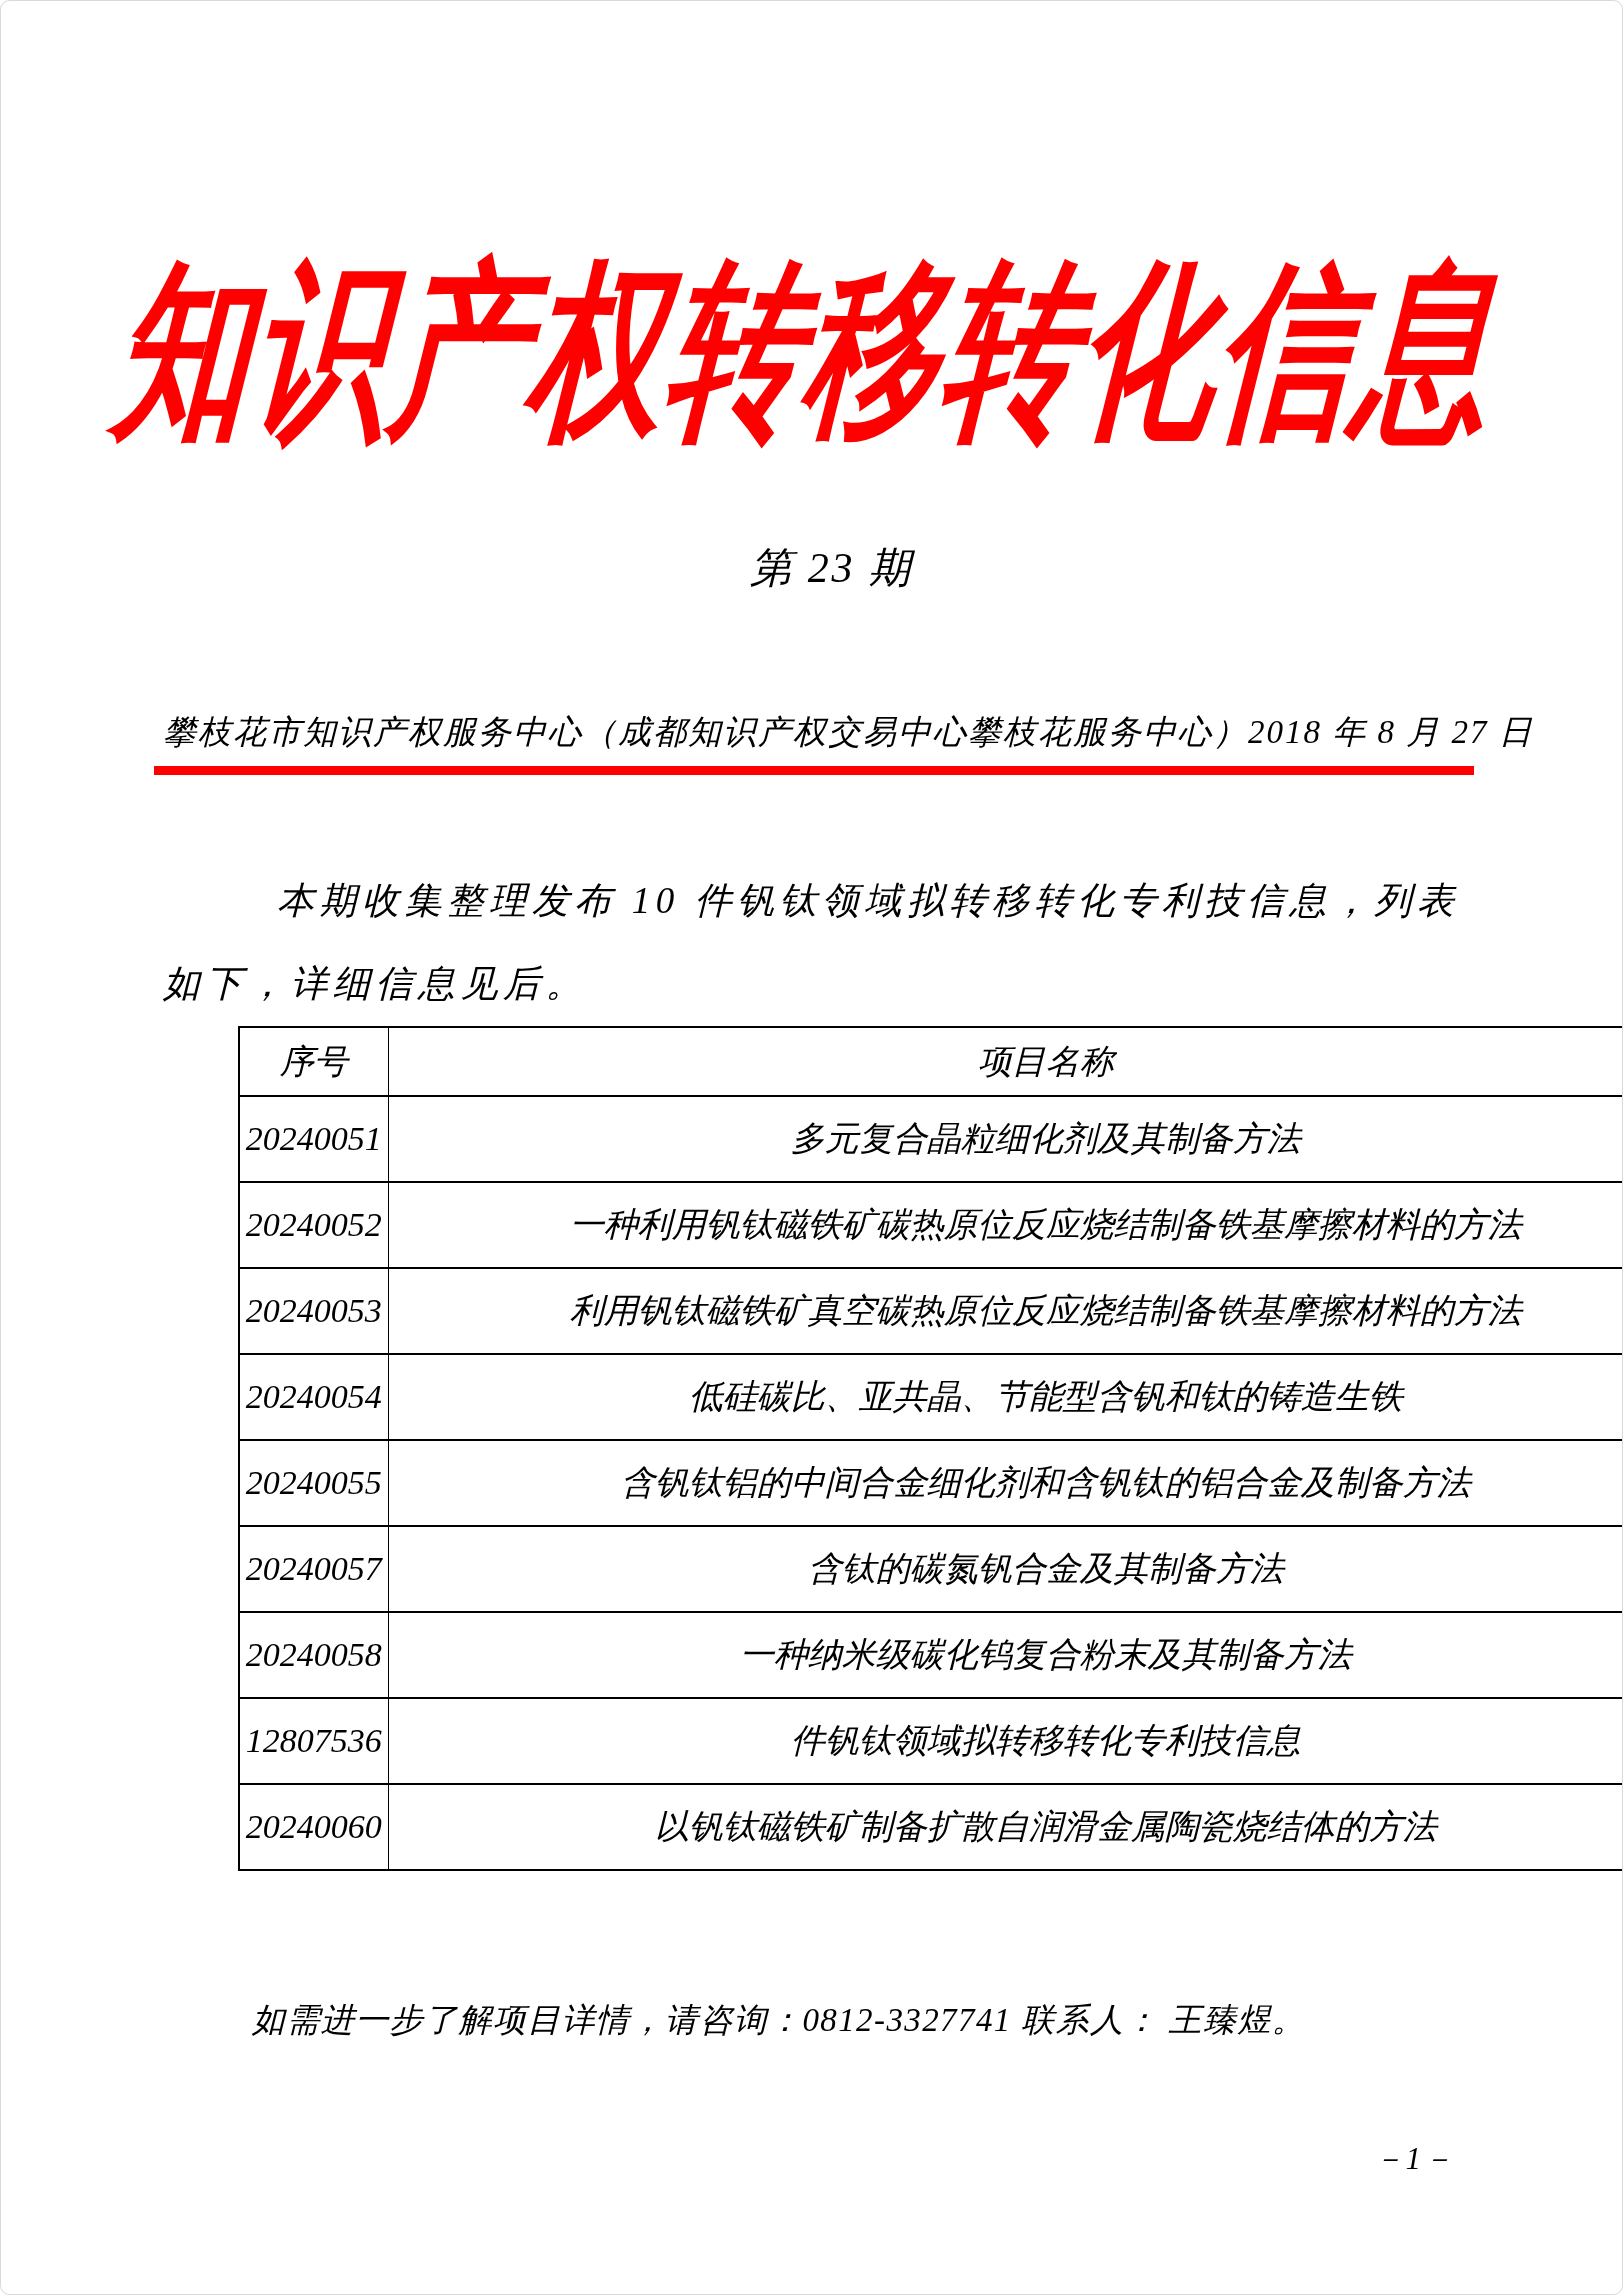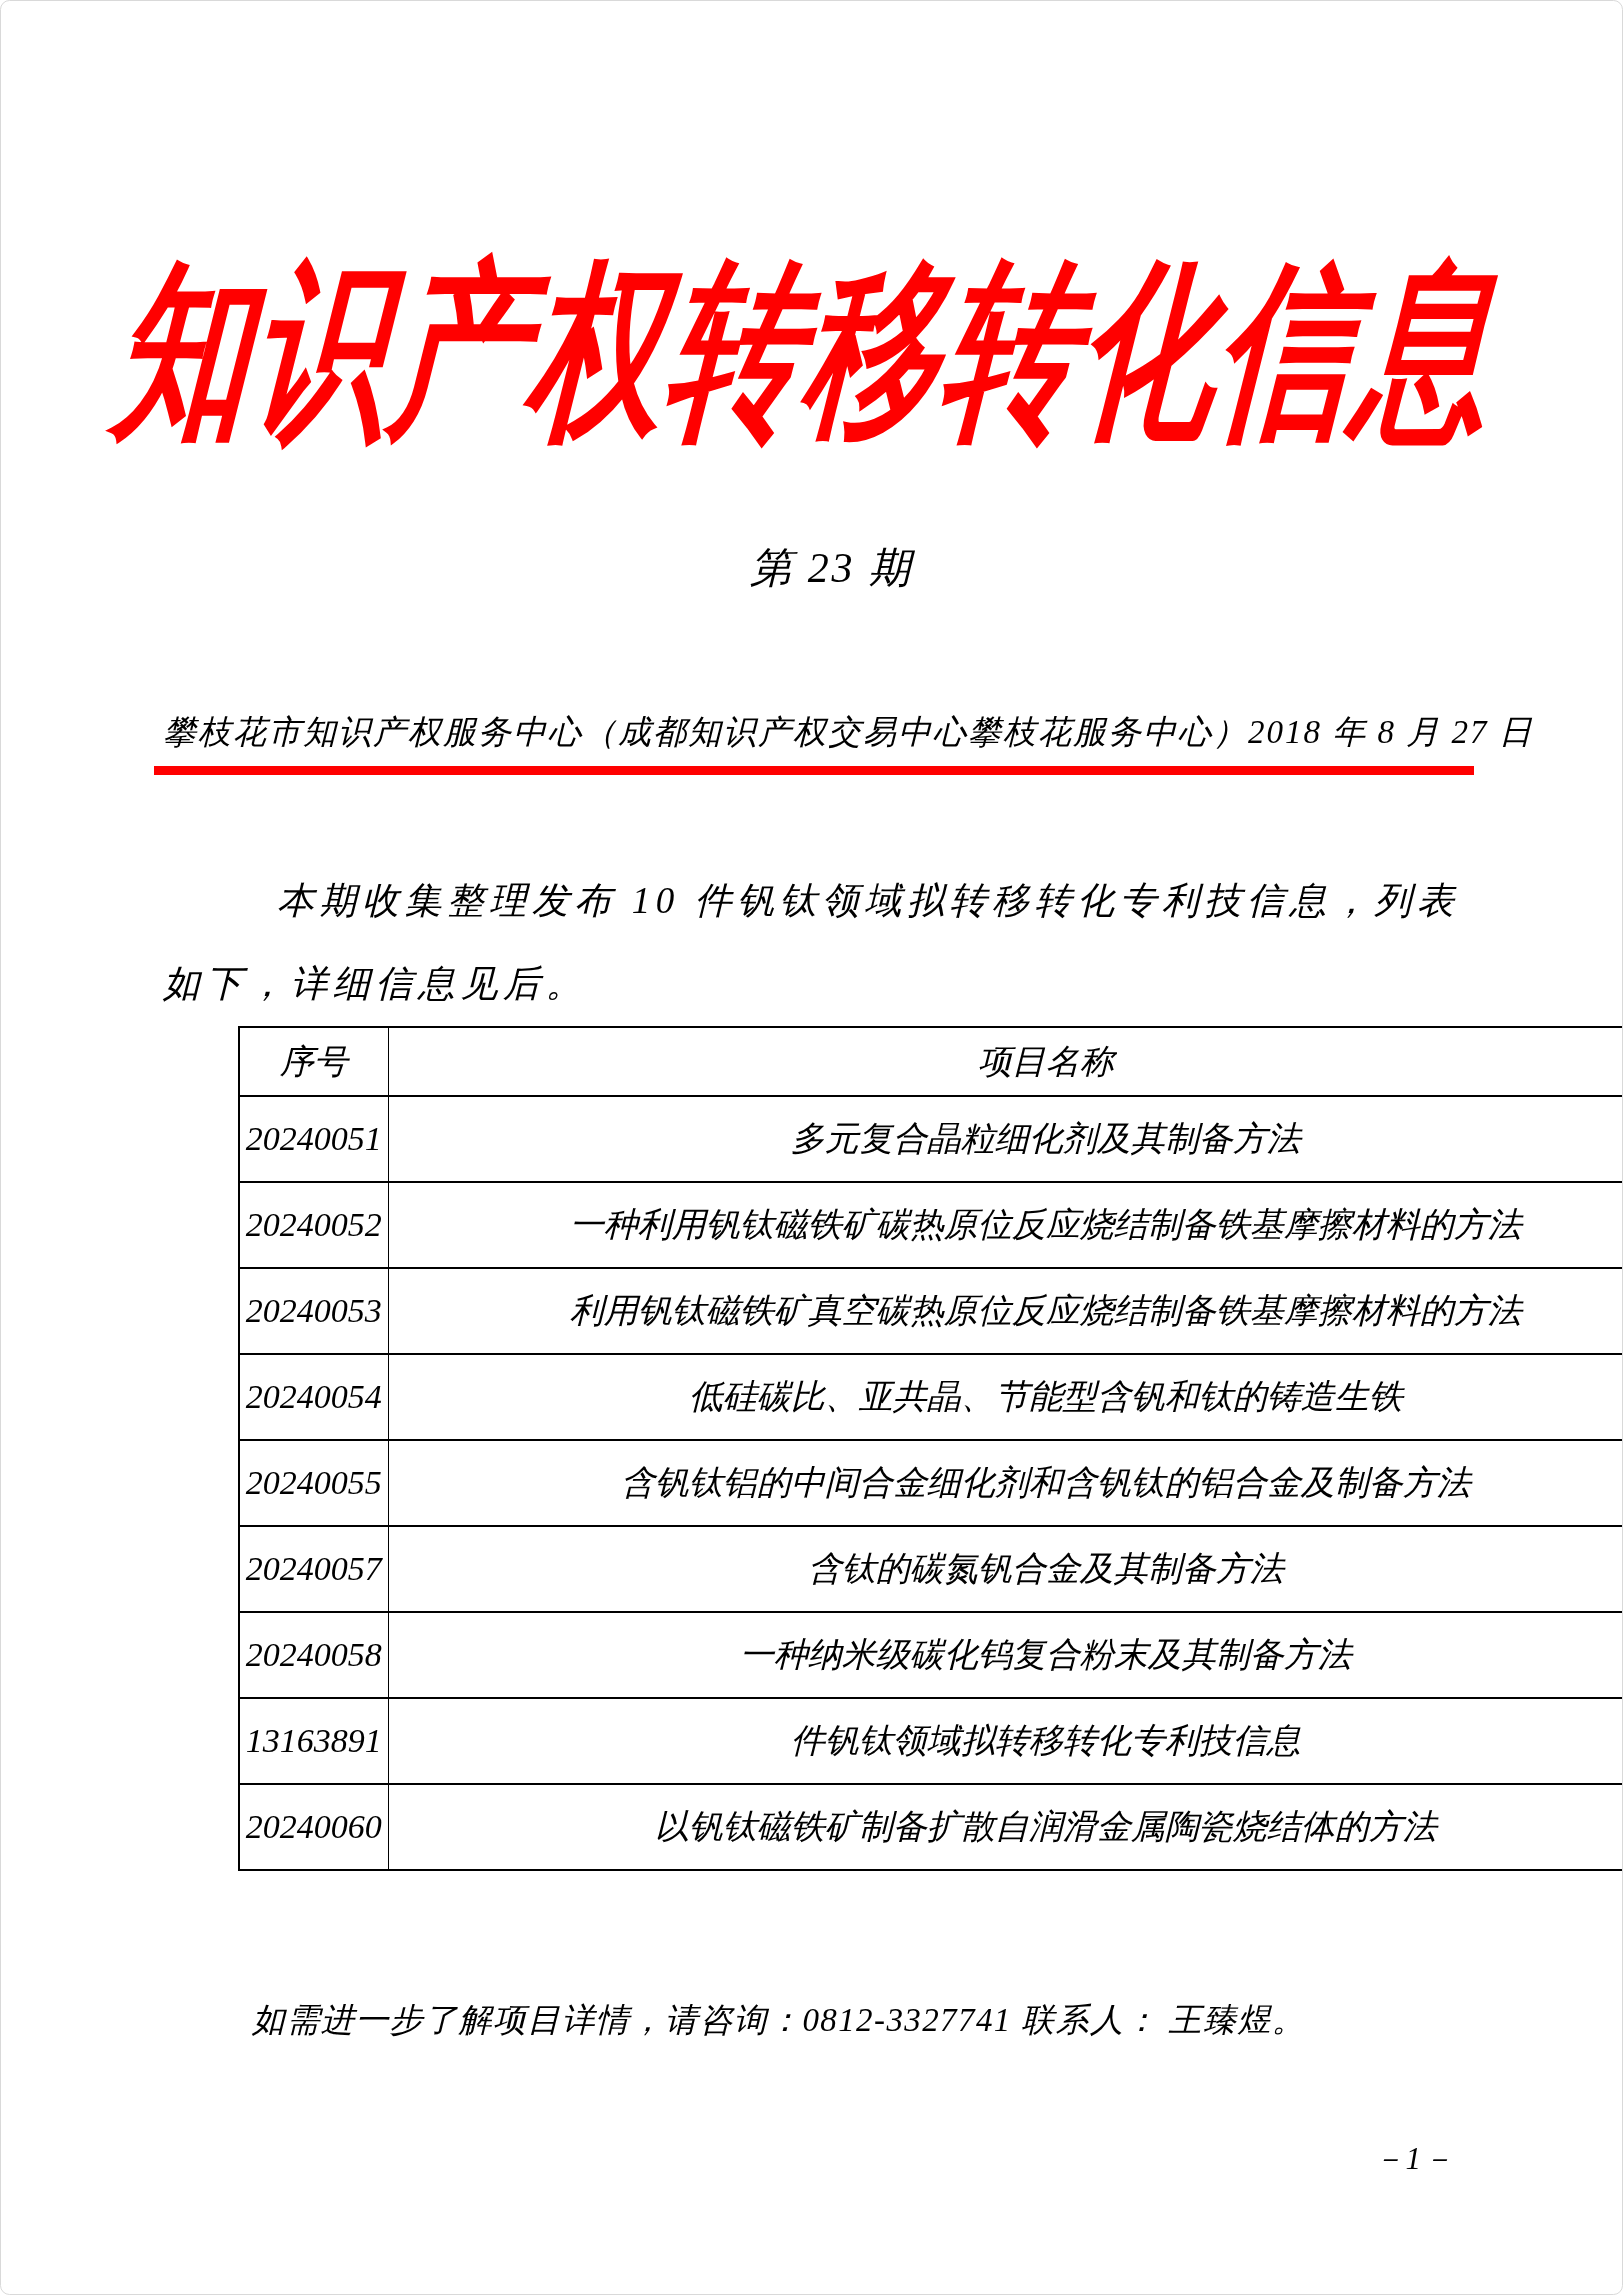--- a/index.html
+++ b/index.html
@@ -167,21 +167,21 @@
       </tr>
       <tr>
         <td class="cell-no">20240057</td>
         <td>含钛的碳氮钒合金及其制备方法</td>
       </tr>
       <tr>
         <td class="cell-no">20240058</td>
         <td>一种纳米级碳化钨复合粉末及其制备方法</td>
       </tr>
       <tr>
-        <td class="cell-no">13163891</td>
+        <td class="cell-no">12807536</td>
         <td>件钒钛领域拟转移转化专利技信息</td>
       </tr>
       <tr>
         <td class="cell-no">20240060</td>
         <td>以钒钛磁铁矿制备扩散自润滑金属陶瓷烧结体的方法</td>
       </tr>
     </tbody>
   </table>
 
   <div class="footer-note">如需进一步了解项目详情，请咨询：0812-3327741 联系人： 王臻煜。</div>

